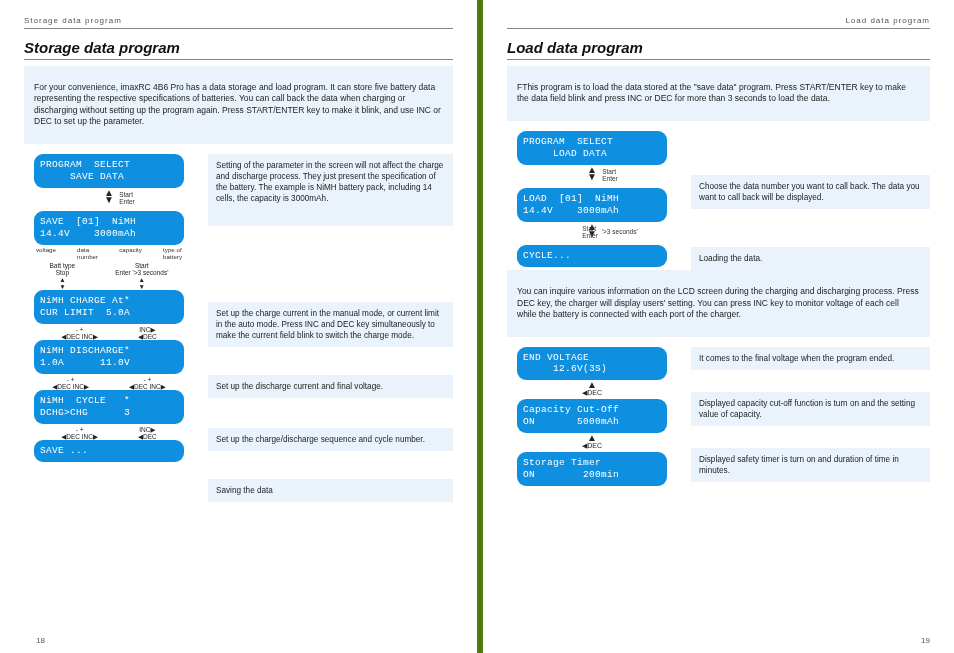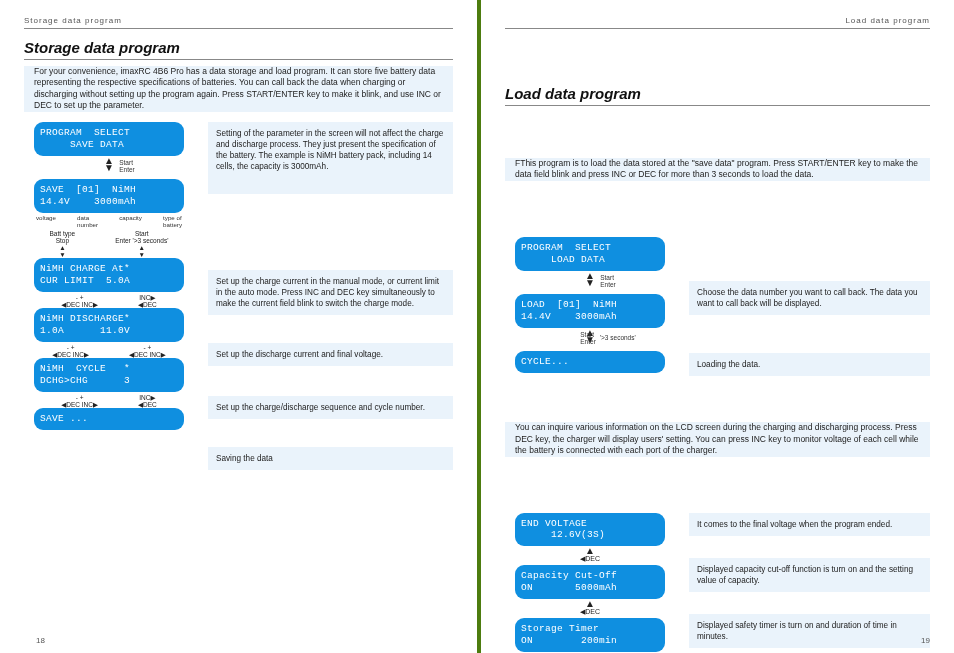--- a/index.html
+++ b/index.html
@@ -17,21 +17,21 @@
     width: 954px;
     height: 653px;
   }
   .page {
     width: 477px;
     padding: 16px 24px 10px 24px;
     position: relative;
     display: flex;
     flex-direction: column;
   }
-  .page + .page { border-left: 4px solid #4d7c0f; gap: 46px; }
+  .page + .page { border-left: 6px solid #4d7c0f; }
   .running-head {
     font-size: 8px;
     letter-spacing: 1px;
     color: #555;
     border-bottom: 1px solid #888;
     padding-bottom: 3px;
     margin-bottom: 6px;
   }
   .running-head.right { text-align: right; }
   h2.section {
@@ -39,21 +39,21 @@
     font-style: italic;
     font-weight: bold;
     font-size: 15px;
     margin: 4px 0 6px 0;
     padding-bottom: 3px;
     border-bottom: 1px solid #888;
     color: #111;
   }
   .intro {
     background: #eaf3fb;
-    padding: 0 10px;
+    padding: 16px 10px;
     font-size: 8.5px;
     line-height: 1.35;
     margin-bottom: 10px;
   }
   .lane {
     display: flex;
     gap: 14px;
   }
   .flowcol {
     width: 170px;

